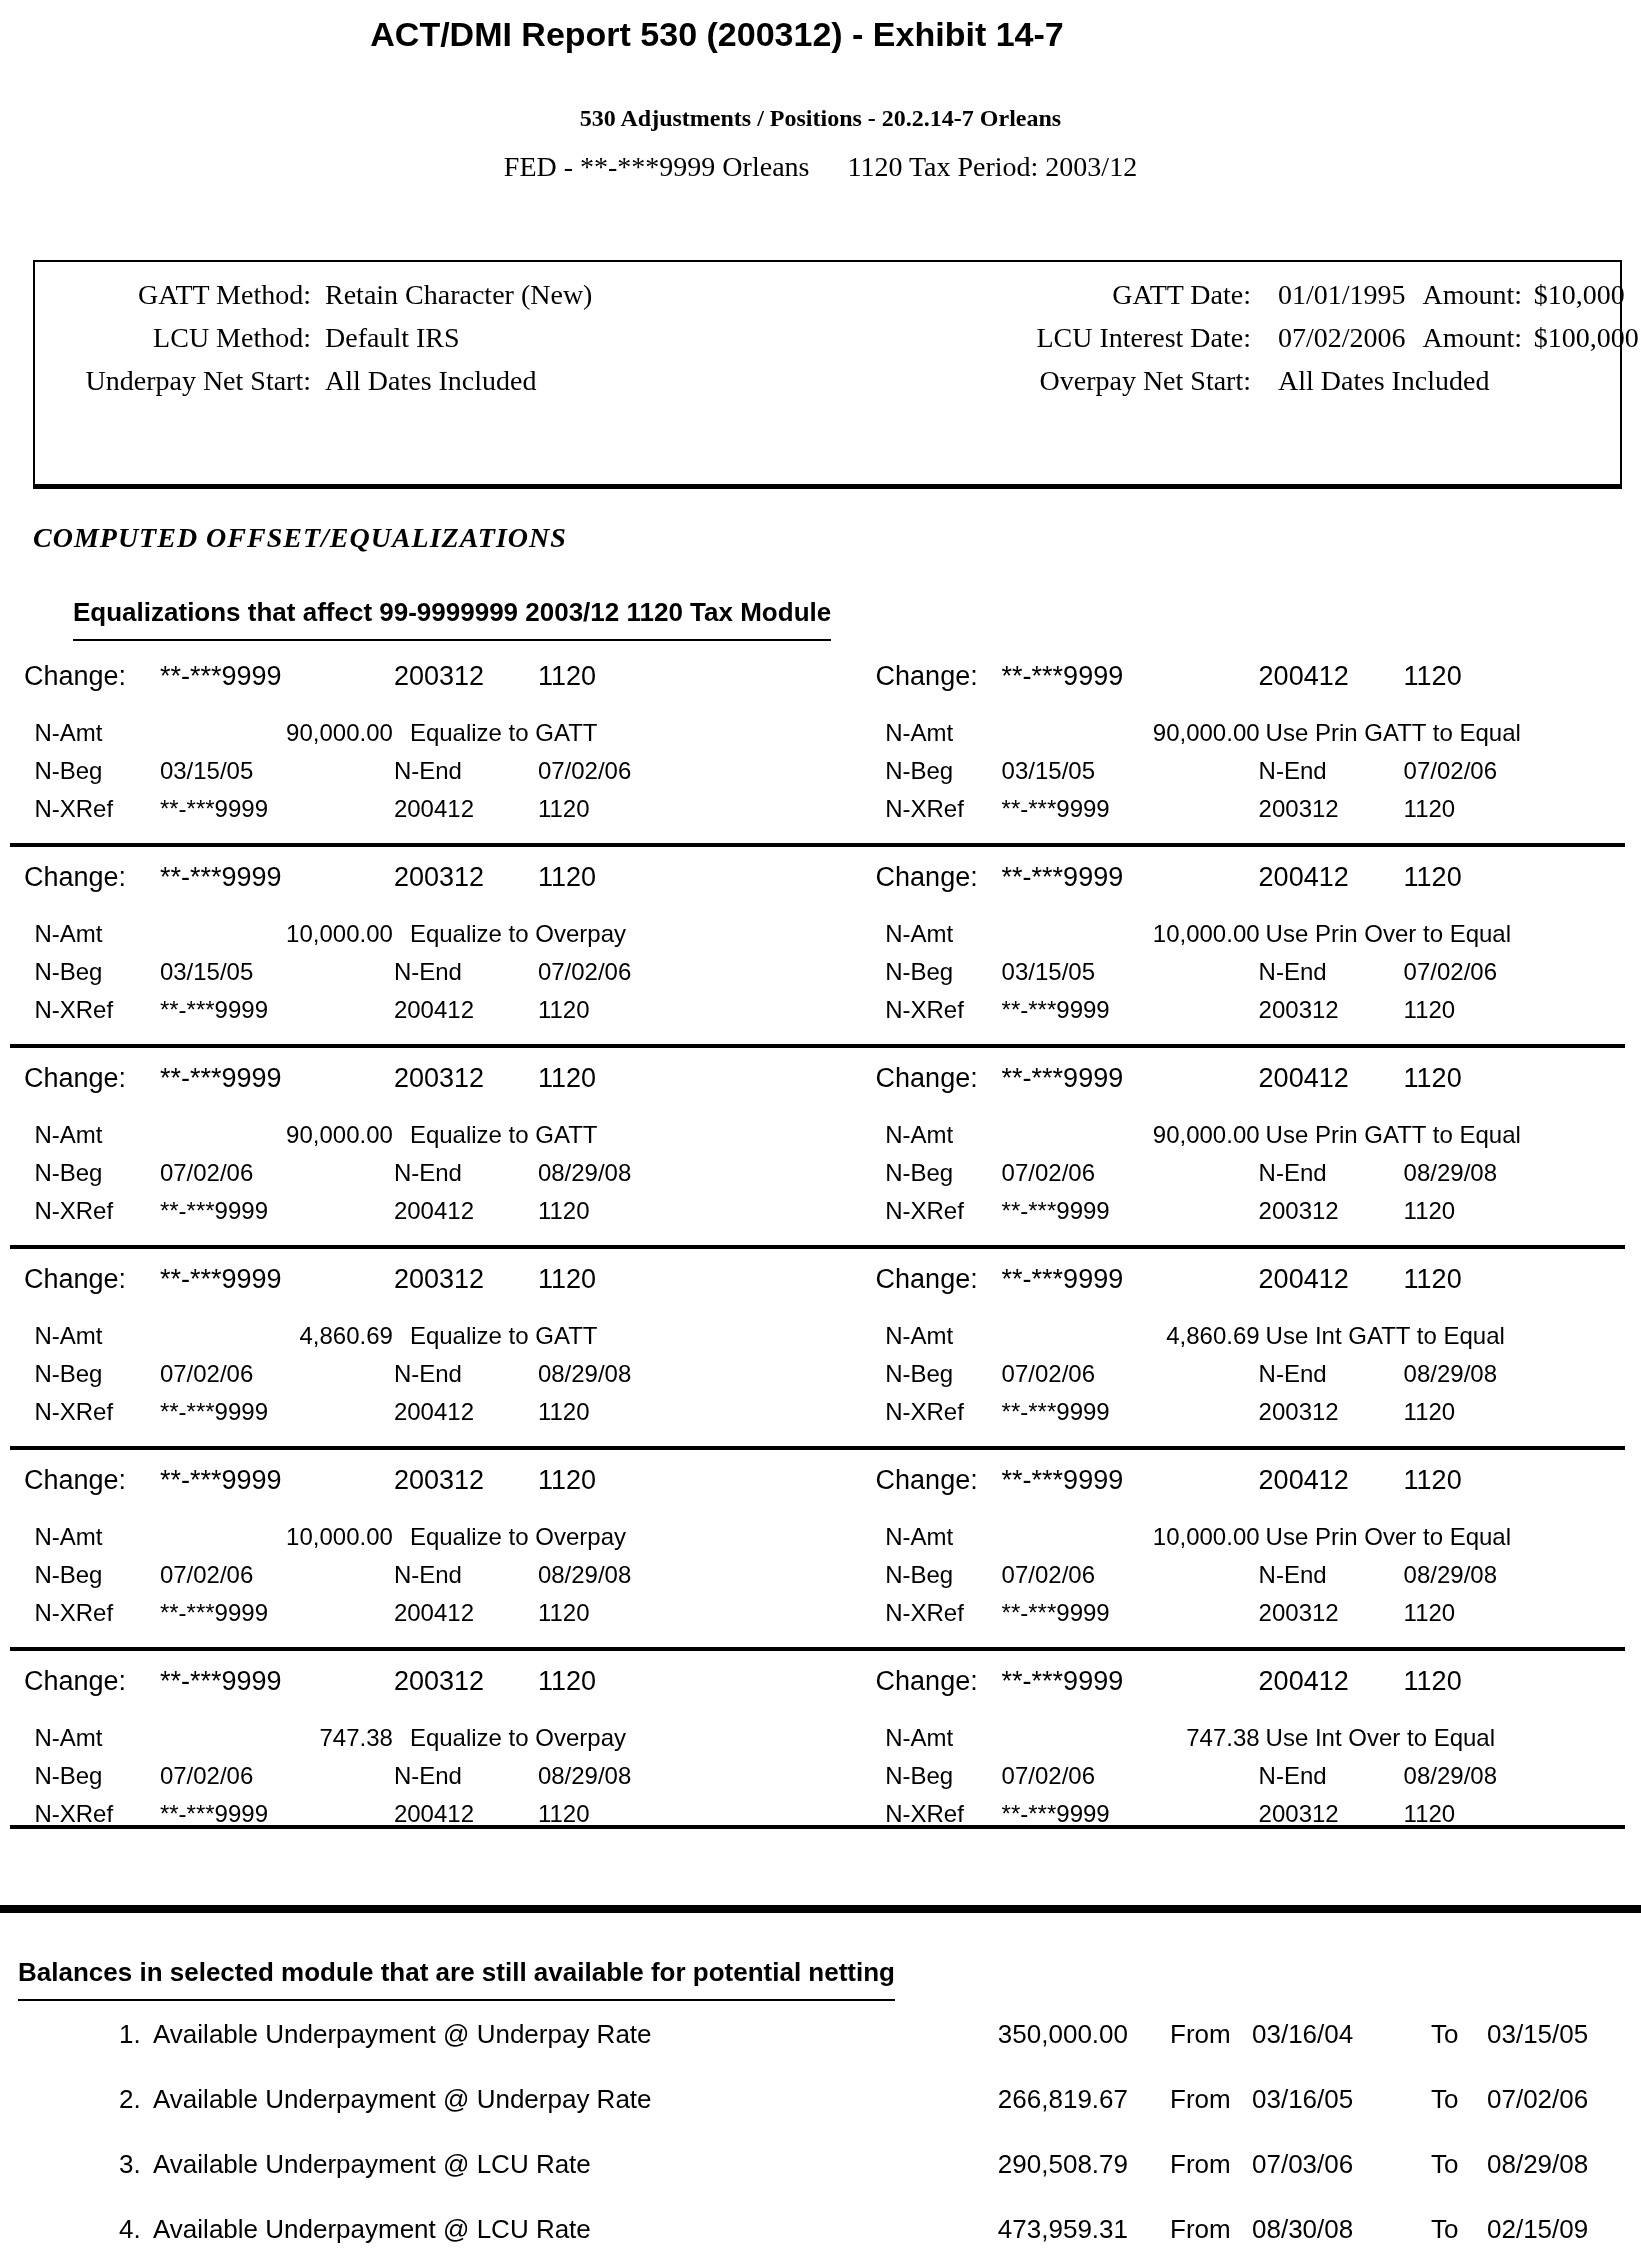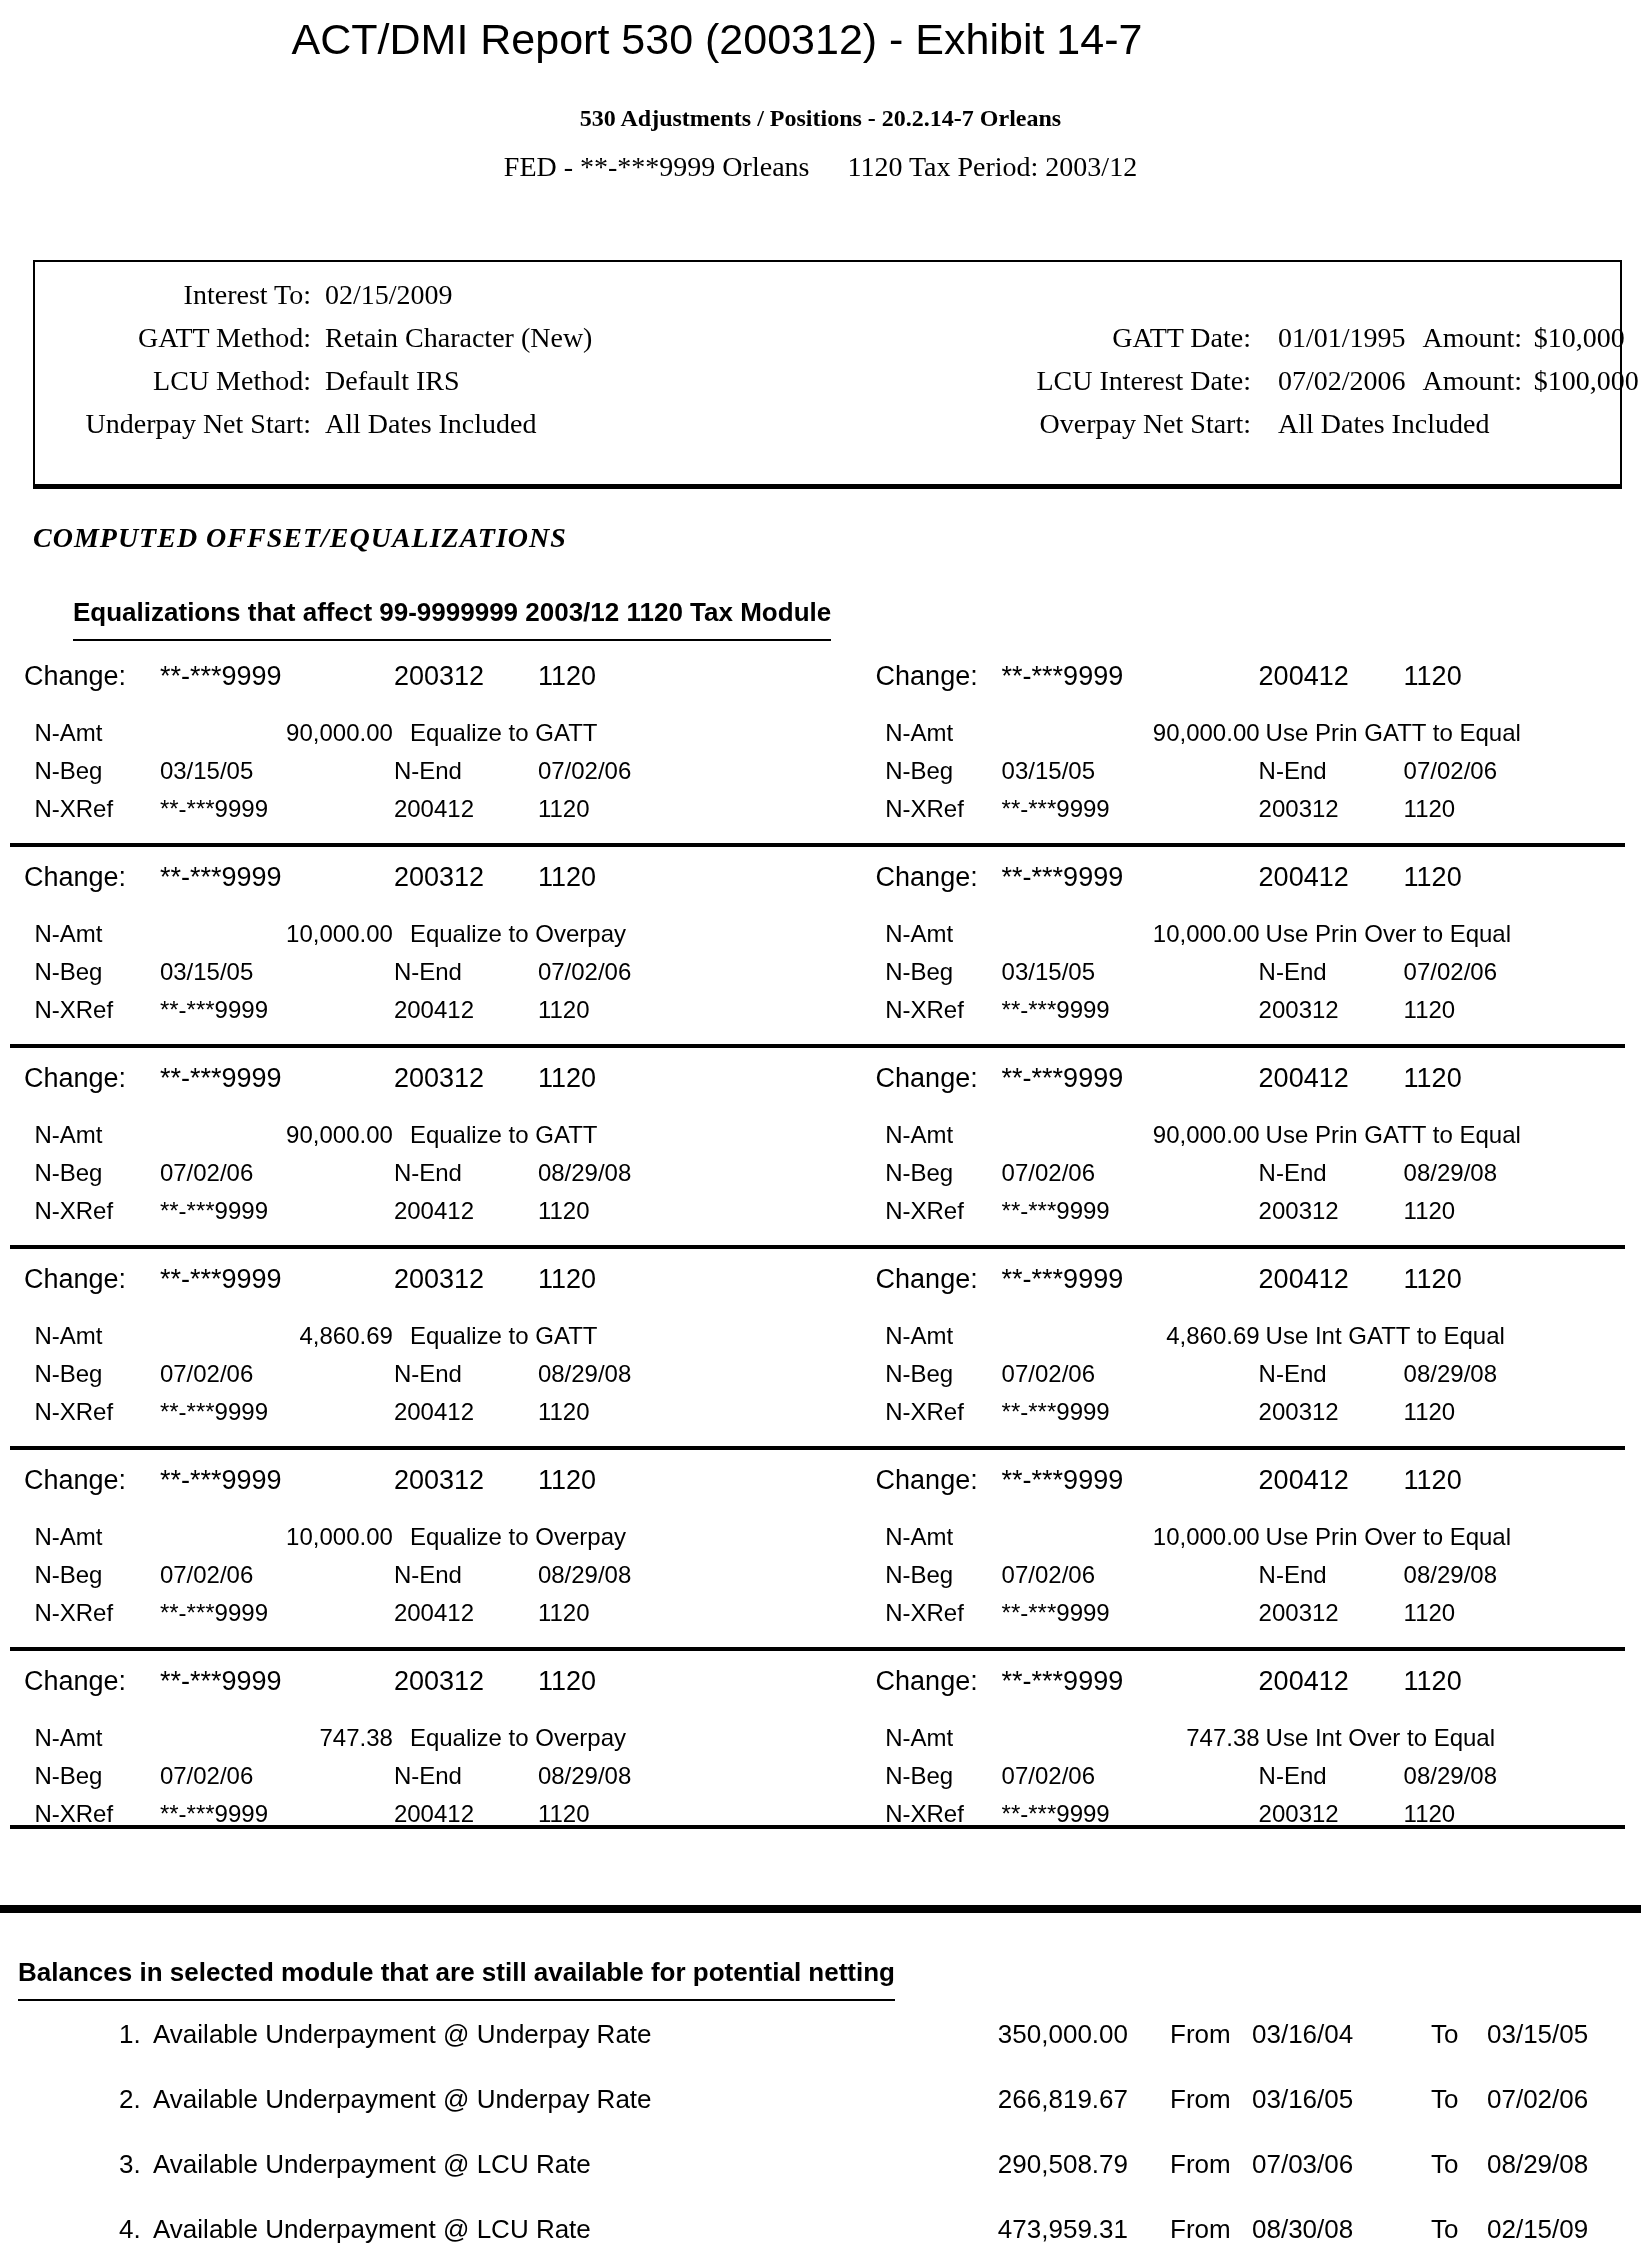--- a/index.html
+++ b/index.html
@@ -1,21 +1,21 @@
 <!DOCTYPE html>
 <html><head>
 <meta charset="utf-8">
 <style>
   html,body{margin:0;padding:0;}
   body{width:1641px;height:2260px;background:#fff;color:#000;position:relative;
        font-family:"Liberation Sans",sans-serif;-webkit-font-smoothing:antialiased;}
   .abs{position:absolute;}
 
   
-  .report-title{top:15.3px;left:0;width:1434px;text-align:center;font-size:43px;font-weight:normal;}
+  .report-title{top:15.3px;left:0;width:1434px;text-align:center;font-size:34px;font-weight:bold;}
   .report-subtitle{top:105px;left:0;width:1641px;text-align:center;
        font-family:"Liberation Serif",serif;font-weight:bold;font-size:24px;}
   .report-subheader{top:151px;left:0;width:1641px;text-align:center;
        font-family:"Liberation Serif",serif;font-size:28px;}
   .report-subheader .gap{display:inline-block;width:38px;}
 
   
   .info-box{top:260px;left:33px;width:1589px;height:229px;border:2.9px solid #000;
        border-bottom-width:5.7px;box-sizing:border-box;padding-top:17px;
        font-family:"Liberation Serif",serif;font-size:28px;}
@@ -73,26 +73,20 @@
 <body>
 
 <div class="abs report-title">ACT/DMI Report 530 (200312) - Exhibit 14-7</div>
 <div class="abs report-subtitle">530 Adjustments / Positions - 20.2.14-7 Orleans</div>
 <div class="abs report-subheader">
   <span>FED - **-***9999 Orleans</span><span class="gap"></span><span>1120 Tax Period: 2003/12</span>
 </div>
 
 <div class="abs info-box" id="info-box">
 
-  <div class="info-row">
-    <span class="info-label-left">Interest To:</span>
-    <span class="info-value-left">02/15/2009</span>
-    <span class="info-label-right"></span>
-    <span class="info-value-right"><span></span><span class="amt-label"></span><span class="amt-value"></span></span>
-  </div>
 
   <div class="info-row">
     <span class="info-label-left">GATT Method:</span>
     <span class="info-value-left">Retain Character (New)</span>
     <span class="info-label-right">GATT Date:</span>
     <span class="info-value-right"><span>01/01/1995</span><span class="amt-label">Amount:</span><span class="amt-value">$10,000</span></span>
   </div>
 
   <div class="info-row">
     <span class="info-label-left">LCU Method:</span>

